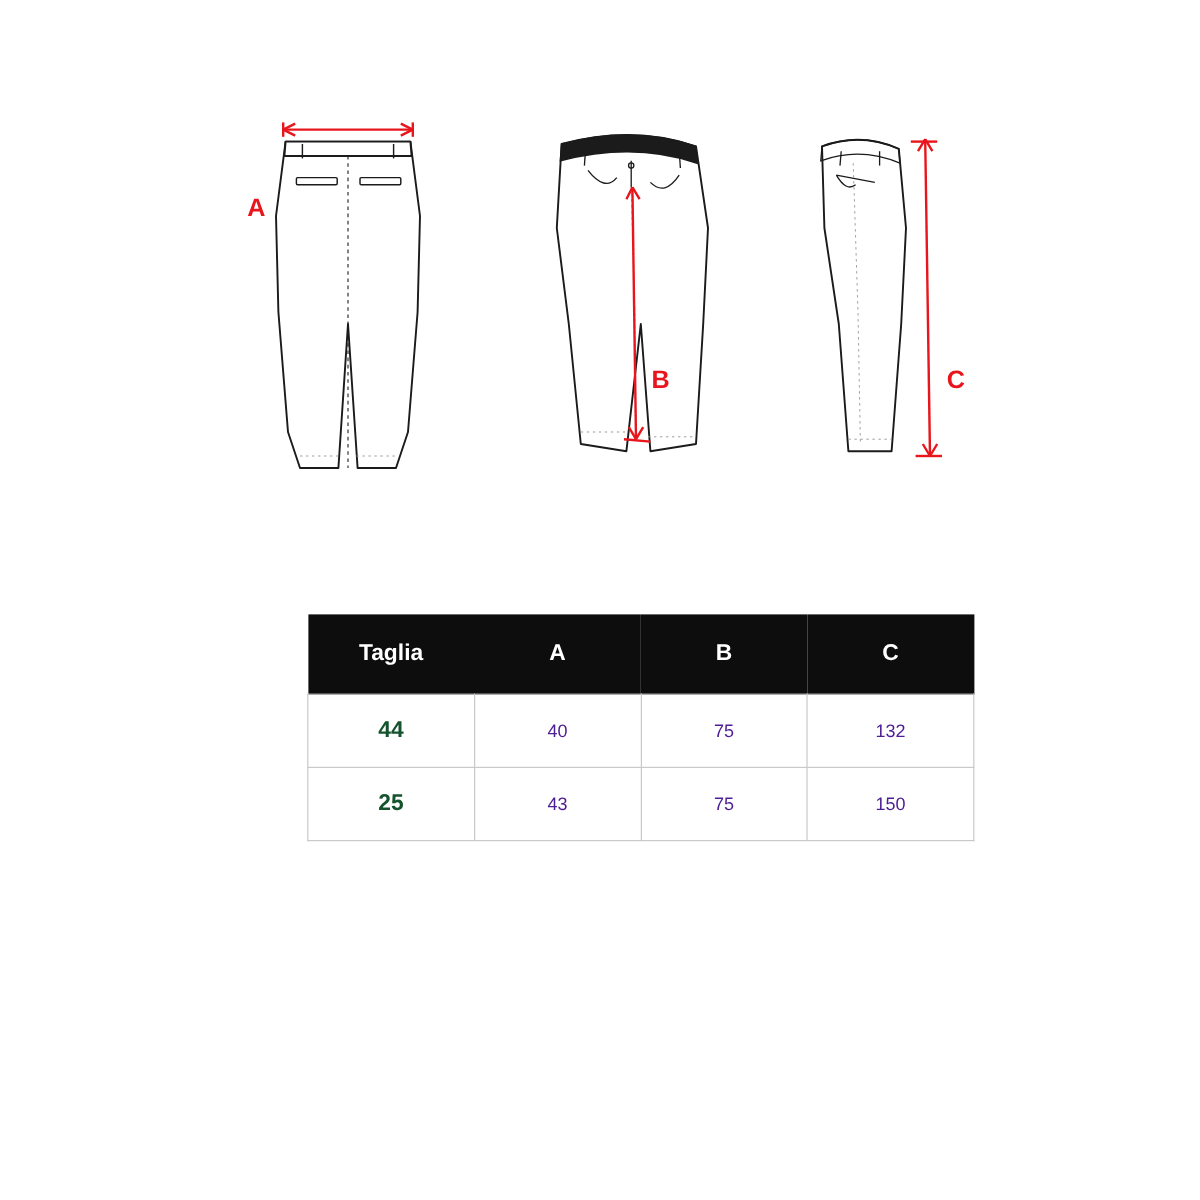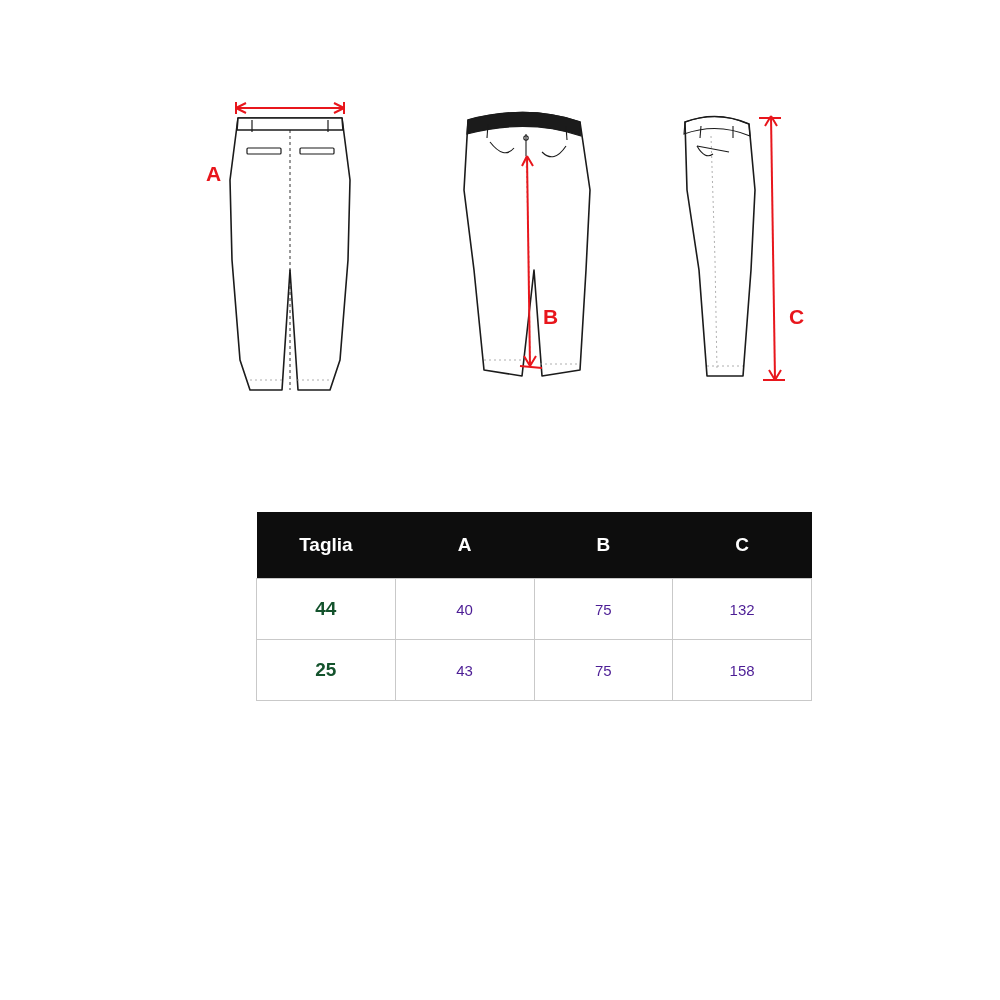--- a/index.html
+++ b/index.html
@@ -219,19 +219,19 @@
         <tr>
           <td class="size-cell">44</td>
           <td>40</td>
           <td>75</td>
           <td>132</td>
         </tr>
         <tr>
           <td class="size-cell">25</td>
           <td>43</td>
           <td>75</td>
-          <td>158</td>
+          <td>150</td>
         </tr>
       </tbody>
     </table>
   </div>
 
 </div>
 
 </body></html>

